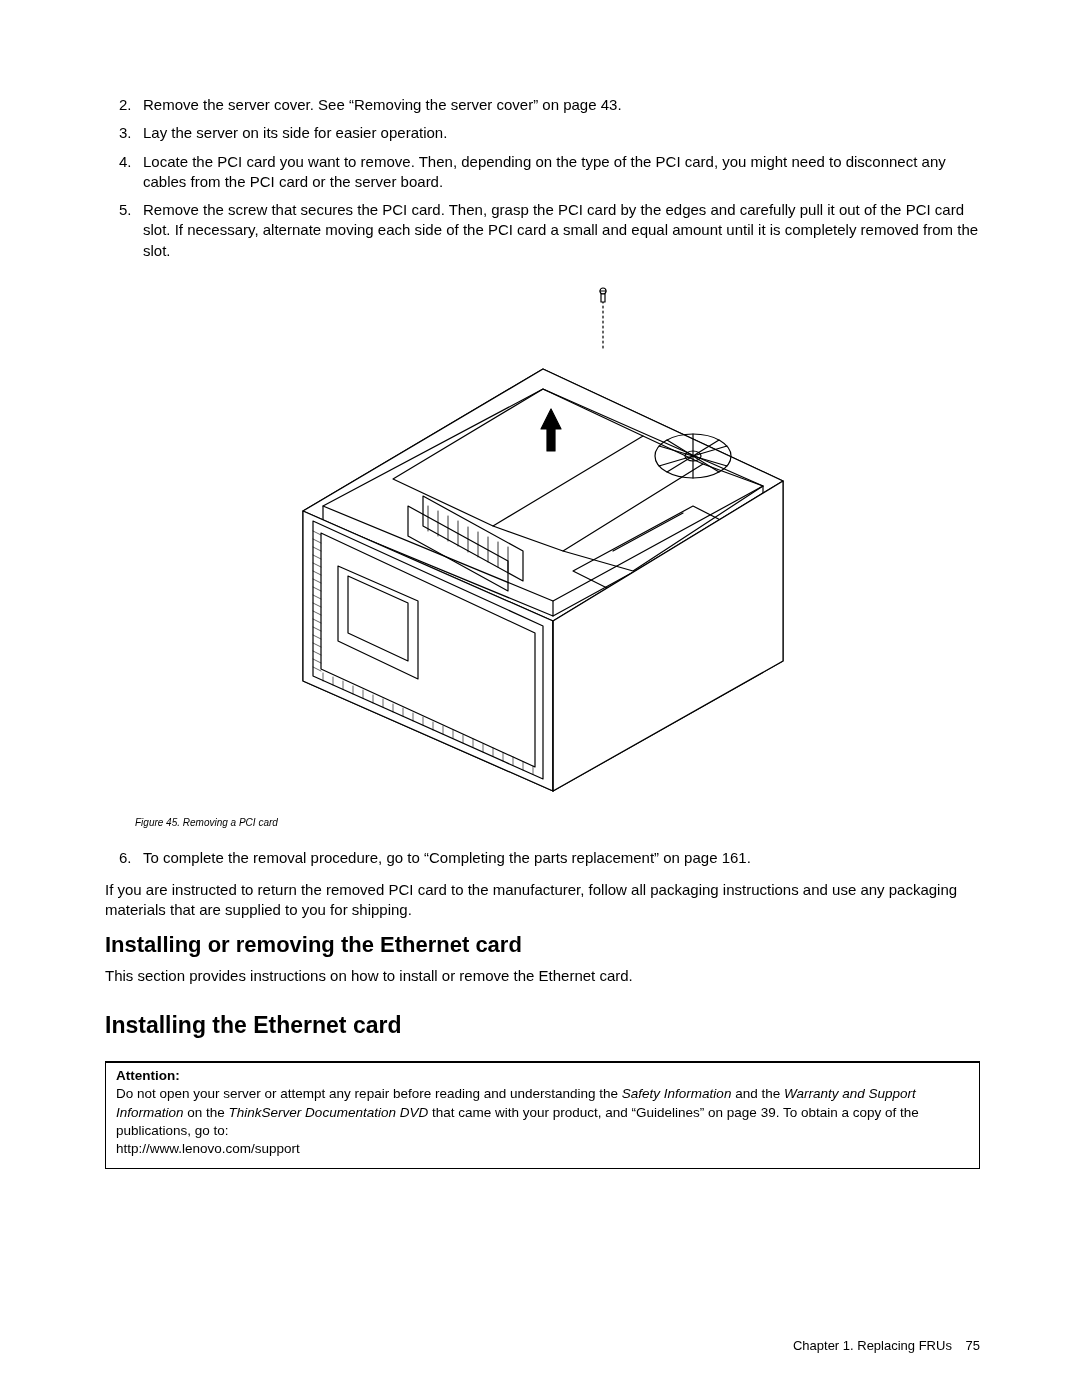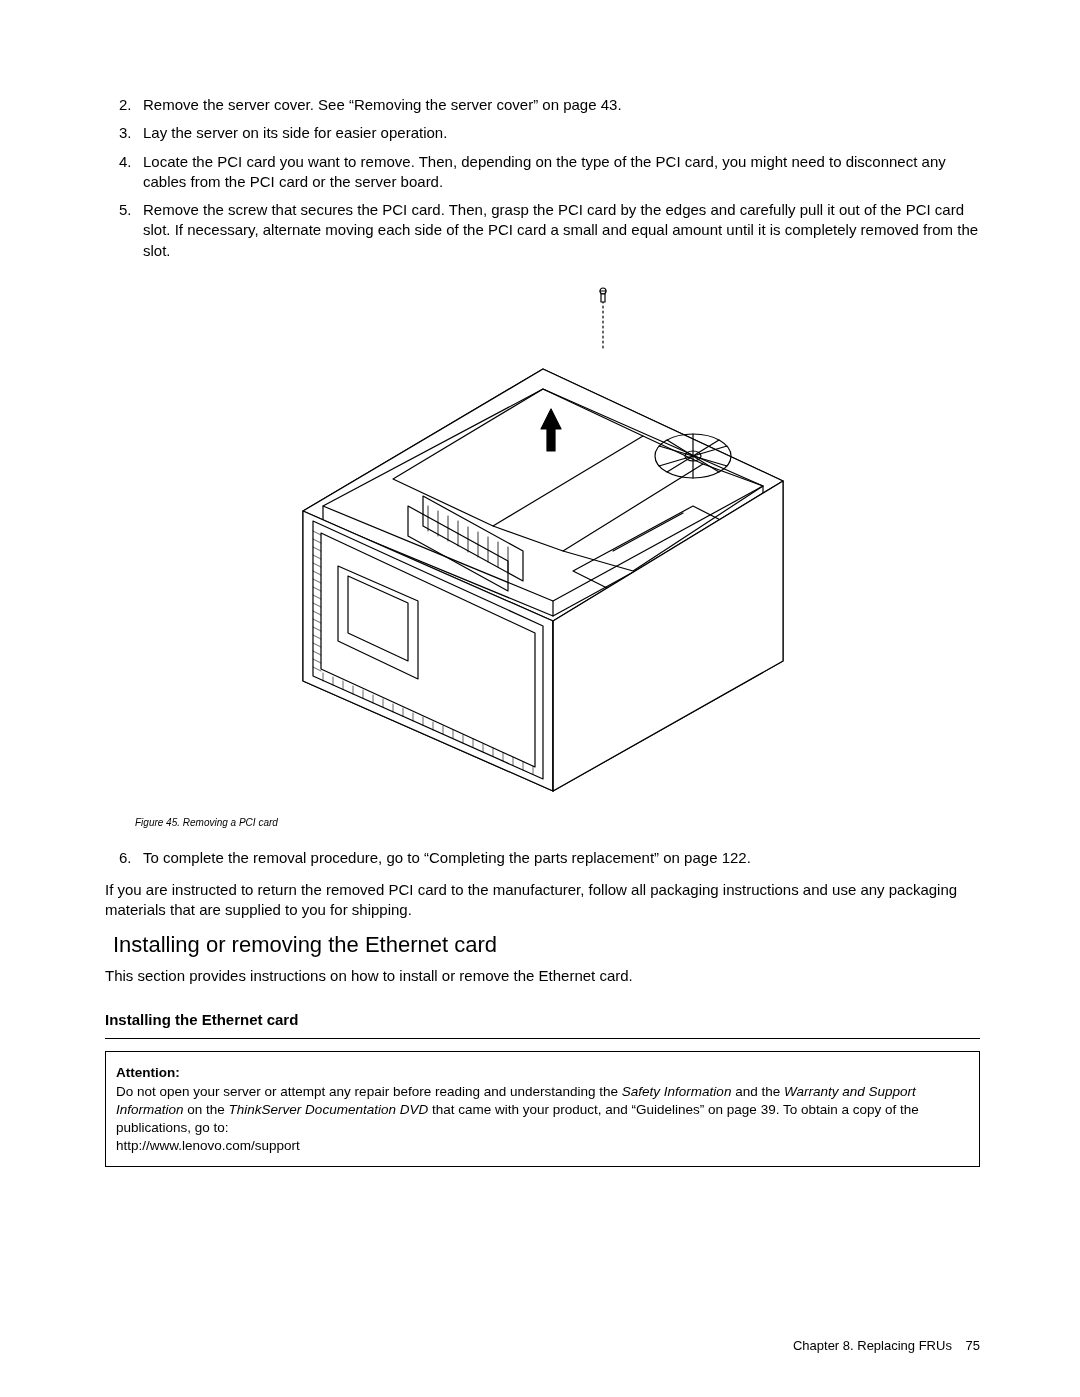--- a/index.html
+++ b/index.html
@@ -38,36 +38,36 @@
   .fig-caption {
     font-style: italic;
     font-size: 10px;
     margin: 8px 0 18px 30px;
   }
   .para {
     margin: 12px 0 8px;
   }
   h2.section {
     font-size: 22px;
-    font-weight: normal;
-    margin: 10px 8px 6px;
+    font-weight: bold;
+    margin: 10px 0 6px;
   }
   .section-desc {
     margin-bottom: 24px;
   }
   h3.subsection {
-    font-size: 15px;
+    font-size: 23px;
     font-weight: bold;
     border-bottom: 1px solid #000;
-    padding-bottom: 8px;
-    margin-bottom: 12px;
+    padding-bottom: 20px;
+    margin-bottom: 0;
   }
   .attention-box {
     border: 1.5px solid #000;
-    padding: 12px 10px 10px;
+    padding: 4px 10px 10px;
     font-size: 13.5px;
     line-height: 1.35;
   }
   .attention-box .att-label {
     font-weight: bold;
     display: block;
   }
   .footer {
     position: absolute;
     bottom: 42px;
@@ -200,33 +200,33 @@
 
       <path d="M 290 340 L 520 200 L 520 380 L 290 510 Z" fill="#fff"></path>
       <line x1="290" y1="340" x2="290" y2="510"></line>
     </g>
   </svg>
 </div>
 
 <div class="fig-caption">Figure 45.  Removing a PCI card</div>
 
 <ol class="steps">
-  <li><span class="num">6.</span><span>To complete the removal procedure, go to “Completing the parts replacement” on page 122.</span></li>
+  <li><span class="num">6.</span><span>To complete the removal procedure, go to “Completing the parts replacement” on page 161.</span></li>
 </ol>
 
 <p class="para">If you are instructed to return the removed PCI card to the manufacturer, follow all packaging instructions and use any packaging materials that are supplied to you for shipping.</p>
 
 <h2 class="section">Installing or removing the Ethernet card</h2>
 <p class="section-desc">This section provides instructions on how to install or remove the Ethernet card.</p>
 
 <h3 class="subsection">Installing the Ethernet card</h3>
 <div class="attention-box">
   <span class="att-label">Attention:</span>
   <span>
     <span>Do not open your server or attempt any repair before reading and understanding the </span><span class="italic">Safety Information</span><span> and the </span><span class="italic">Warranty and Support Information</span><span> on the </span><span class="italic">ThinkServer Documentation DVD</span><span> that came with your product, and “Guidelines” on page 39. To obtain a copy of the publications, go to:</span>
   </span><br>
   <span>http://www.lenovo.com/support</span>
 </div>
 
 <div class="footer">
-  <span>Chapter 8.  Replacing FRUs</span>
+  <span>Chapter 1.  Replacing FRUs</span>
   <span class="pnum">75</span>
 </div>
 
 </body></html>

